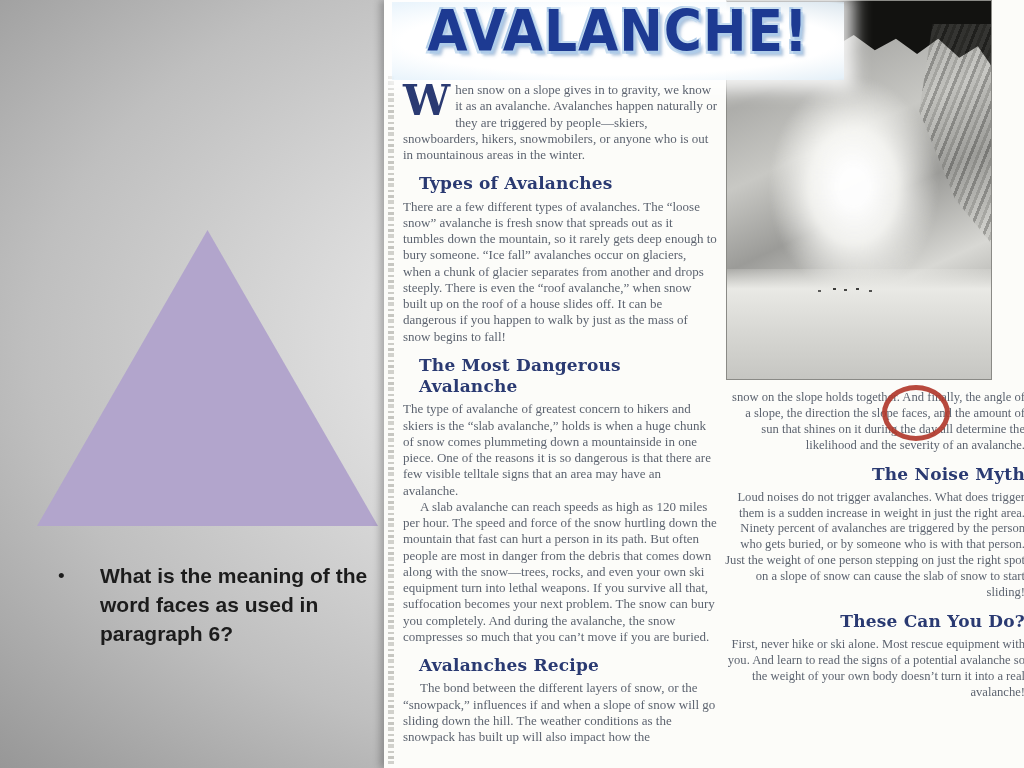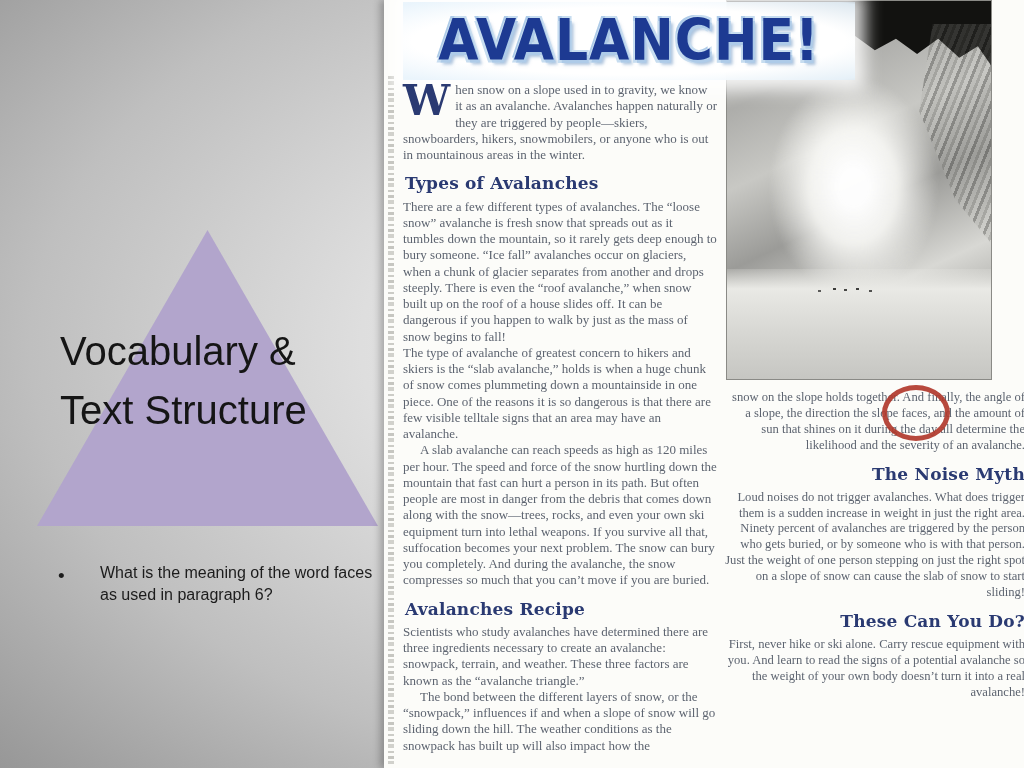--- a/index.html
+++ b/index.html
@@ -15,21 +15,21 @@
     background:#b2a5cc;
   }
   .slide-title{
     position:absolute;left:60px;top:322px;width:300px;
     font-size:40px;line-height:1.48;color:#151515;letter-spacing:0px;
   }
   .bullet-row{
     position:absolute;left:58px;top:562px;width:320px;display:flex;align-items:flex-start;
   }
   .bullet-dot{font-size:19px;line-height:27px;color:#1c1c1c;width:42px;flex:0 0 42px;}
-  .bullet-text{font-size:16px;line-height:1.37;color:#1c1c1c;width:280px;}
+  .bullet-text{font-size:21px;line-height:1.37;color:#1c1c1c;width:280px;font-weight:bold;}
   
   .page{
     position:absolute;left:384px;top:0;width:640px;height:768px;overflow:hidden;
     background:#fcfcf9;box-shadow:-4px 0 7px rgba(0,0,0,0.25);
   }
   .microtext{
     position:absolute;left:4px;top:76px;width:6px;height:688px;opacity:.75;
     background:repeating-linear-gradient(to bottom,
       #b4b4ae 0 3px, transparent 3px 5px,
       #c3c3bd 5px 9px, transparent 9px 12px,
@@ -59,60 +59,59 @@
   .photo .snowfield{
     position:absolute;left:0;bottom:0;width:100%;height:29%;
     background:linear-gradient(to bottom, rgba(236,236,232,.2) 0%, #e9e9e5 18%, #d6d6d2 60%, #c6c6c2 100%);
   }
   .photo .skiers{
     position:absolute;left:40%;bottom:23.5%;width:3px;height:2px;background:#3a3a38;
     box-shadow:11px 1px 0 #474745, 23px 0 0 #3e3e3c, 36px 2px 0 #50504e, -15px 2px 0 #5a5a58;
   }
   
   .masthead{
-    position:absolute;left:19px;top:2px;width:452px;height:78px;
-    display:flex;align-items:center;justify-content:center;
+    position:absolute;left:8px;top:2px;width:452px;height:78px;
+    display:flex;align-items:flex-start;justify-content:center;
     background:radial-gradient(ellipse 100% 90% at 50% 50%, #ffffff 48%, rgba(233,244,252,.95) 72%, rgba(233,244,252,0) 100%);
     box-shadow:0 0 16px 10px rgba(255,255,255,.85);
   }
   .masthead-text{
     font-family:"DejaVu Sans",sans-serif;font-weight:900;font-size:52px;letter-spacing:1px;
     color:#1d3a92;transform:scaleY(1.08);
     text-shadow:2px 2px 0 #aecbe8,-2px 2px 0 #c7ddf0,2px -2px 0 #c7ddf0,-2px -2px 0 #aecbe8,4px 4px 3px rgba(110,150,195,.55);
   }
   
   .col{position:absolute;font-family:"Liberation Serif","DejaVu Serif",serif;color:#5d6470;}
   .col-left{left:19px;top:82px;width:314px;font-size:13px;line-height:1.25;}
   .col-right{left:341px;top:390px;width:300px;font-size:12.6px;line-height:1.27;text-align:right;}
   .col p{margin:0;}
   .col p.indent{text-indent:17px;font-family:Liberation Serif, serif;}
   .col h3{
     font-family:"DejaVu Serif","Liberation Serif",serif;font-weight:bold;
-    color:#2a3a72;font-size:17px;margin:10px 0 4px 2px;letter-spacing:.2px;
+    color:#2a3a72;font-size:17px;margin:10px 0 4px 16px;letter-spacing:.2px;
   }
   .dropcap{
     float:left;font-family:"DejaVu Serif",serif;font-weight:bold;color:#2a3a72;
     font-size:42px;line-height:33px;padding:2px 5px 0 0;
   }
   .circled{position:relative;white-space:nowrap;}
   .circled .ring{
     position:absolute;left:50%;top:50%;width:58px;height:46px;
     transform:translate(-50%,-50%);
     border:5px solid rgba(177,57,44,.92);border-radius:50%;
     pointer-events:none;z-index:5;
   }
 </style>
 </head>
 <body>
 
 <div class="stage">
 
   <div class="triangle"></div>
 
-  <div class="slide-title">Vocabulary &amp; Text Structure</div>
 
   <div class="bullet-row">
     <span class="bullet-dot">•</span>
     <span class="bullet-text">What is the meaning of the word faces as used in paragraph 6?</span>
   </div>
 
   <div class="page">
 
     <div class="microtext"></div>
 
@@ -122,37 +121,37 @@
       <div class="powder"></div>
       <div class="snowfield"></div>
       <div class="skiers"></div>
     </div>
 
     <div class="masthead">
       <span class="masthead-text">AVALANCHE!</span>
     </div>
 
     <div class="col col-left">
-      <p><span class="dropcap">W</span><span>hen snow on a slope used in to gravity, we know it as an avalanche. Avalanches happen naturally or they are triggered by people—skiers, snowboarders, hikers, snowmobilers, or anyone who is out in mountainous areas in the winter.</span></p>
+      <p><span class="dropcap">W</span><span>hen snow on a slope gives in to gravity, we know it as an avalanche. Avalanches happen naturally or they are triggered by people—skiers, snowboarders, hikers, snowmobilers, or anyone who is out in mountainous areas in the winter.</span></p>
 
       <h3>Types of Avalanches</h3>
       <p>There are a few different types of avalanches. The “loose snow” avalanche is fresh snow that spreads out as it tumbles down the mountain, so it rarely gets deep enough to bury someone. “Ice fall” avalanches occur on glaciers, when a chunk of glacier separates from another and drops steeply. There is even the “roof avalanche,” when snow built up on the roof of a house slides off. It can be dangerous if you happen to walk by just as the mass of snow begins to fall!</p>
 
+      <h3>The Most Dangerous Avalanche</h3>
       <p>The type of avalanche of greatest concern to hikers and skiers is the “slab avalanche,” holds is when a huge chunk of snow comes plummeting down a mountainside in one piece. One of the reasons it is so dangerous is that there are few visible telltale signs that an area may have an avalanche.</p>
       <p class="indent">A slab avalanche can reach speeds as high as 120 miles per hour. The speed and force of the snow hurtling down the mountain that fast can hurt a person in its path. But often people are most in danger from the debris that comes down along with the snow—trees, rocks, and even your own ski equipment turn into lethal weapons. If you survive all that, suffocation becomes your next problem. The snow can bury you completely. And during the avalanche, the snow compresses so much that you can’t move if you are buried.</p>
 
       <h3>Avalanches Recipe</h3>
-      <p>Scientists who study avalanches have determined there are three ingredients necessary to create an avalanche: snowpack, terrain, and weather. These three factors are known as the “avalanche triangle.”</p>
       <p class="indent">The bond between the different layers of snow, or the “snowpack,” influences if and when a slope of snow will go sliding down the hill. The weather conditions as the snowpack has built up will also impact how the</p>
     </div>
 
     <div class="col col-right">
       <p><span>snow on the slope holds together. And finally, the angle of a slope, the direction the slope </span><span class="circled"><span>faces,</span><span class="ring"></span></span><span> and the amount of sun that shines on it during the day all determine the likelihood and the severity of an avalanche.</span></p>
 
       <h3>The Noise Myth</h3>
       <p>Loud noises do not trigger avalanches. What does trigger them is a sudden increase in weight in just the right area. Ninety percent of avalanches are triggered by the person who gets buried, or by someone who is with that person. Just the weight of one person stepping on just the right spot on a slope of snow can cause the slab of snow to start sliding!</p>
 
       <h3>These Can You Do?</h3>
-      <p>First, never hike or ski alone. Carry rescue equipment with you. And learn to read the signs of a potential avalanche so the weight of your own body doesn’t turn it into a real avalanche!</p>
+      <p>First, never hike or ski alone. Most rescue equipment with you. And learn to read the signs of a potential avalanche so the weight of your own body doesn’t turn it into a real avalanche!</p>
     </div>
 
   </div>
 </div>
 
 </body></html>

